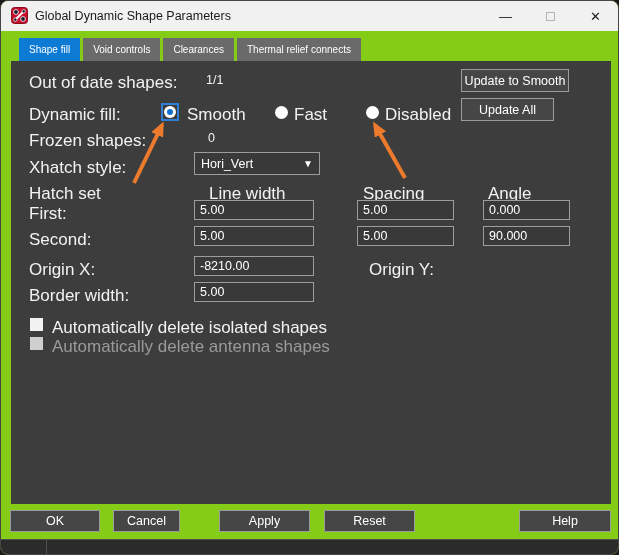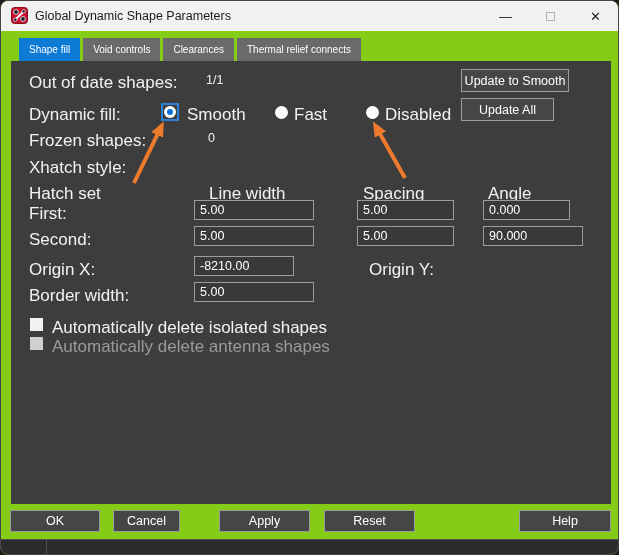--- a/index.html
+++ b/index.html
@@ -120,38 +120,42 @@
     <span class="radio-off" style="left:264px; top:45px"></span>
     <span class="lbl" style="left:283px; top:44px">Fast</span>
     <span class="radio-off" style="left:355px; top:45px"></span>
     <span class="lbl" style="left:374px; top:44px">Disabled</span>
     <button class="pushbtn" style="left:450px; top:37px; width:93px; height:23px">Update All</button>
 
     <span class="lbl" style="left:18px; top:70px">Frozen shapes:</span>
     <span class="val" style="left:197px; top:70px">0</span>
 
     <span class="lbl" style="left:18px; top:97px">Xhatch style:</span>
+    <div class="dropdown">
+      <span>Hori_Vert</span>
+      <span class="caret">▼</span>
+    </div>
 
     <span class="lbl" style="left:18px; top:123px">Hatch set</span>
     <span class="lbl" style="left:198px; top:123px">Line width</span>
     <span class="lbl" style="left:352px; top:123px">Spacing</span>
     <span class="lbl" style="left:477px; top:123px">Angle</span>
 
     <span class="lbl" style="left:18px; top:143px">First:</span>
     <input class="field" style="left: 183px; top: 139px; width: 120px;" value="5.00">
     <input class="field" style="left: 346px; top: 139px; width: 97px;" value="5.00">
     <input class="field" style="left: 472px; top: 139px; width: 87px;" value="0.000">
 
     <span class="lbl" style="left:18px; top:169px">Second:</span>
     <input class="field" style="left: 183px; top: 165px; width: 120px;" value="5.00">
     <input class="field" style="left: 346px; top: 165px; width: 97px;" value="5.00">
-    <input class="field" style="left: 472px; top: 165px; width: 100px;" value="90.000">
+    <input class="field" style="left: 472px; top: 165px; width: 87px;" value="90.000">
 
     <span class="lbl" style="left:18px; top:199px">Origin X:</span>
-    <input class="field" style="left: 183px; top: 195px; width: 100px;" value="-8210.00">
+    <input class="field" style="left: 183px; top: 195px; width: 120px;" value="-8210.00">
     <span class="lbl" style="left:358px; top:199px">Origin Y:</span>
 
     <span class="lbl" style="left:18px; top:225px">Border width:</span>
     <input class="field" style="left: 183px; top: 221px; width: 120px;" value="5.00">
 
     <span class="checkbox" style="left:19px; top:257px"></span>
     <span class="lbl" style="left:41px; top:257px">Automatically delete isolated shapes</span>
     <span class="checkbox dim" style="left:19px; top:276px"></span>
     <span class="lbl dim" style="left:41px; top:276px">Automatically delete antenna shapes</span>
 

